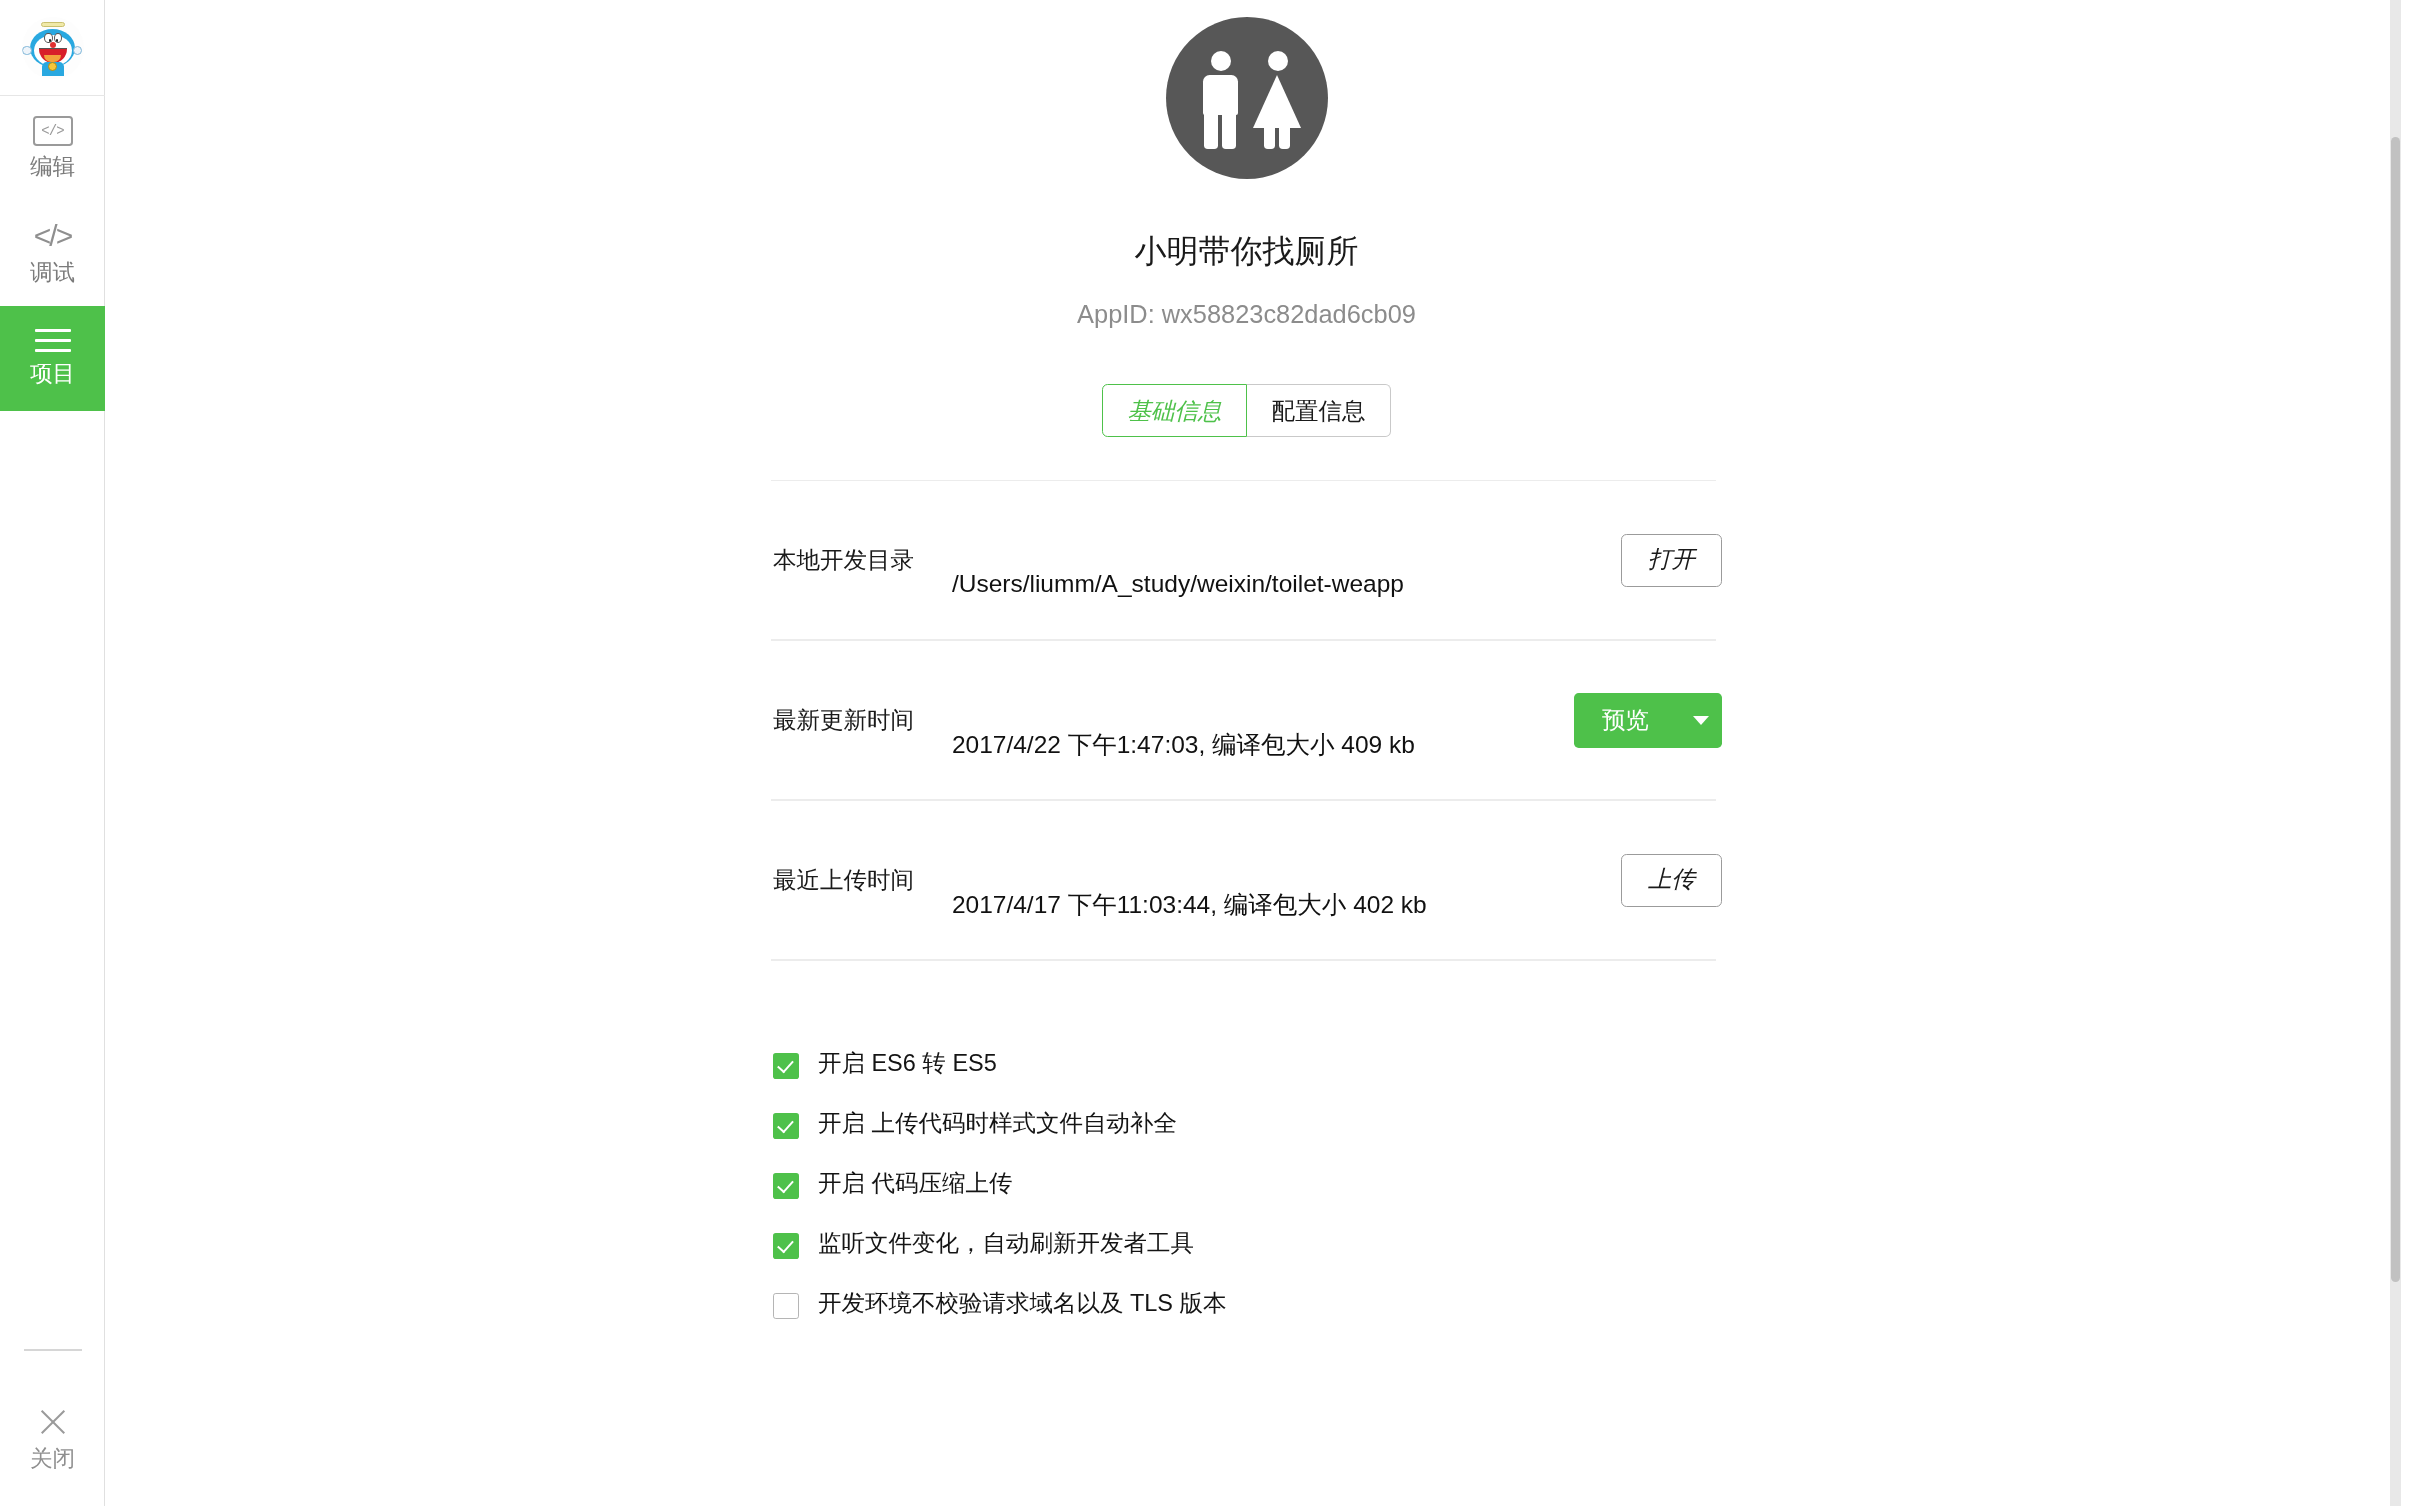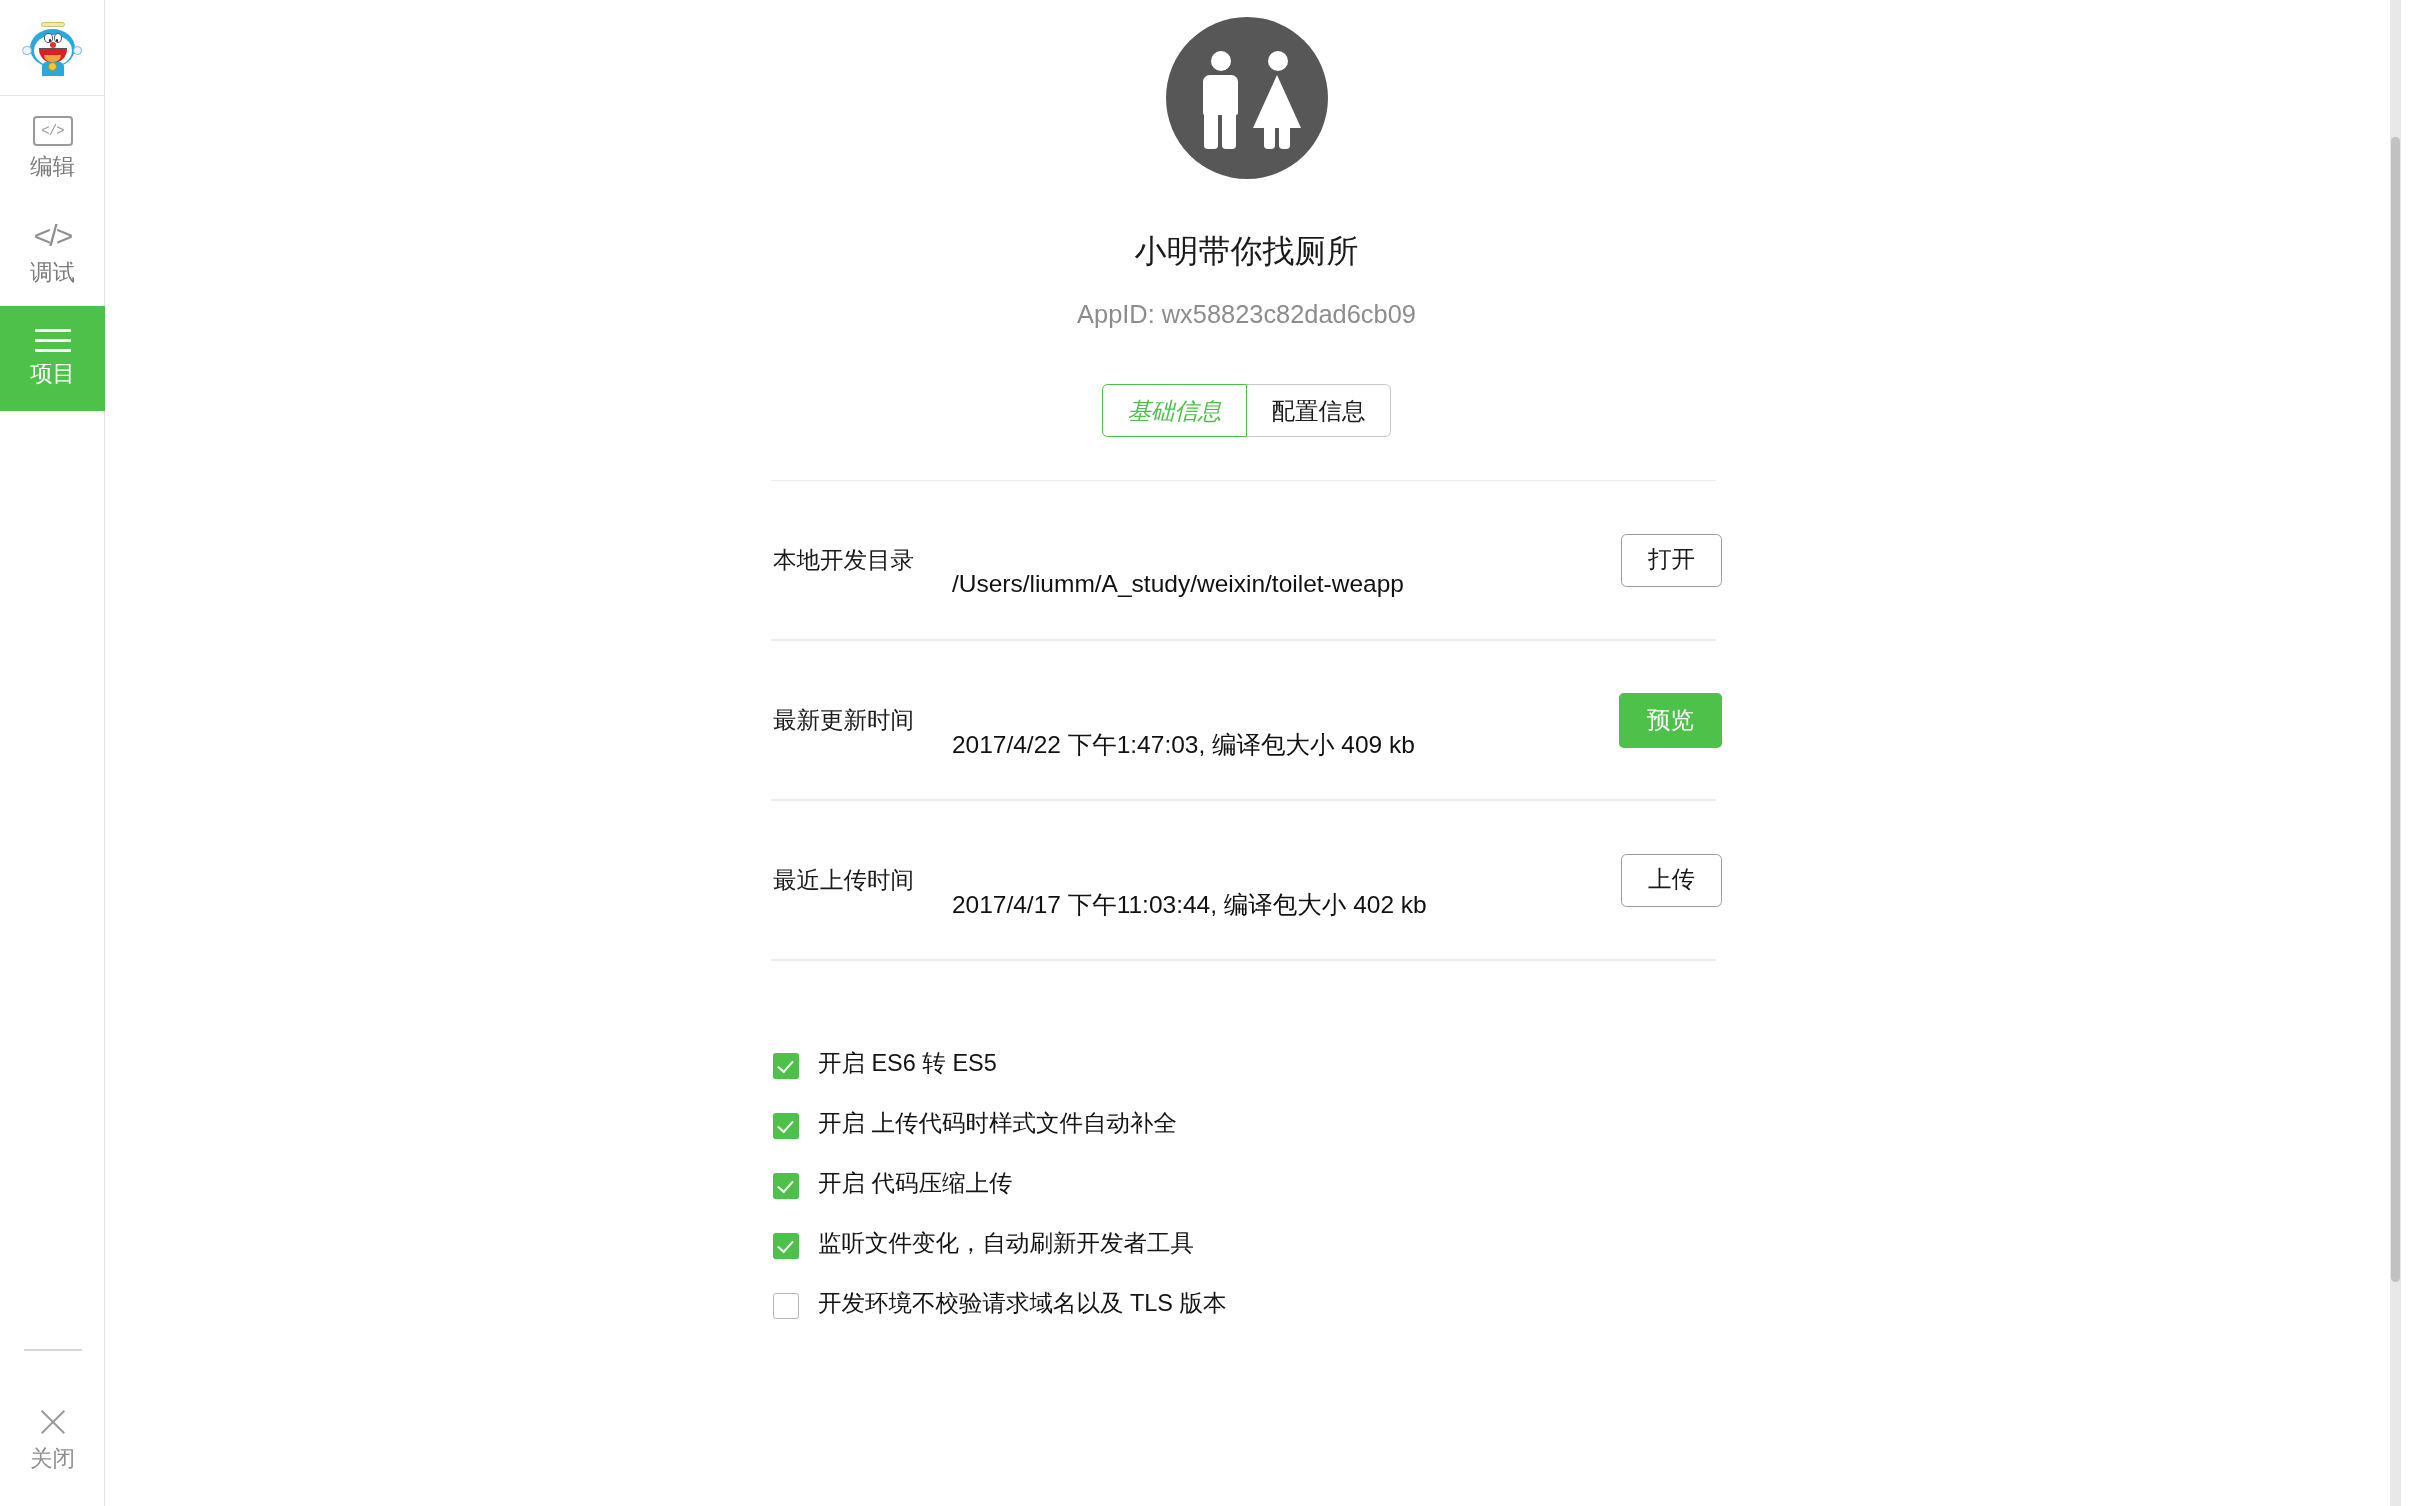--- a/index.html
+++ b/index.html
@@ -391,31 +391,31 @@
     line-height: 49px;
     padding: 0 26px;
     border: 1.9px solid #9b9b9b;
     border-radius: 5.6px;
     background: #ffffff;
     color: #1a1a1a;
     box-sizing: border-box;
     cursor: pointer;
     user-select: none;
     white-space: nowrap;
+    font-style: italic;
   }
   .split-btn {
     display: flex;
     align-items: center;
     background: #4ec14a;
     border-radius: 4.7px;
     overflow: hidden;
     height: 55px;
     cursor: pointer;
     user-select: none;
-    flex-direction: column;
   }
   .split-btn .main-part {
     color: #ffffff;
     font-size: 23.5px;
     line-height: 55px;
     padding: 0 28px;
   }
   .split-btn .sep {
     width: 1.9px;
     background: #ffffff;

